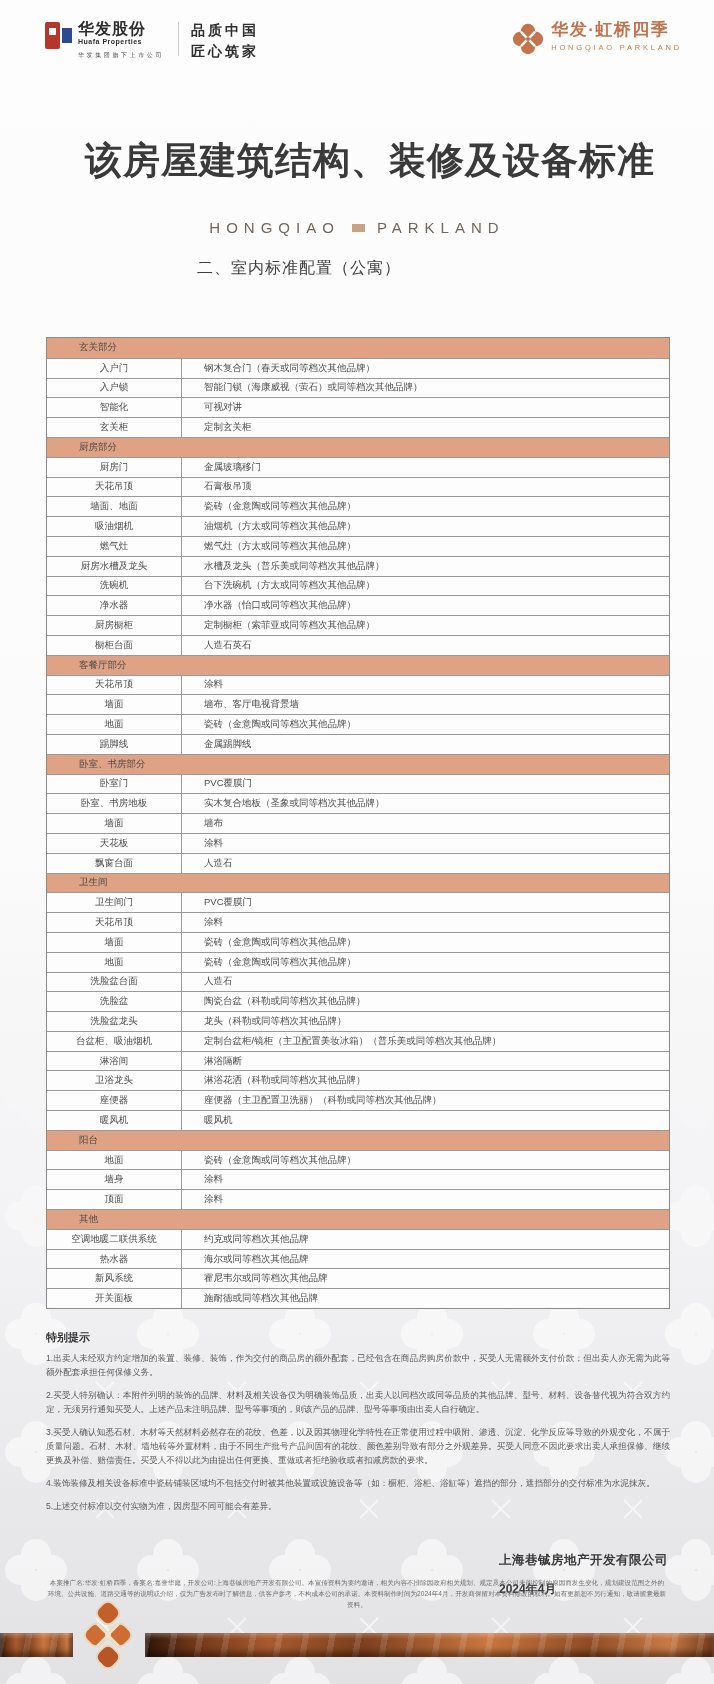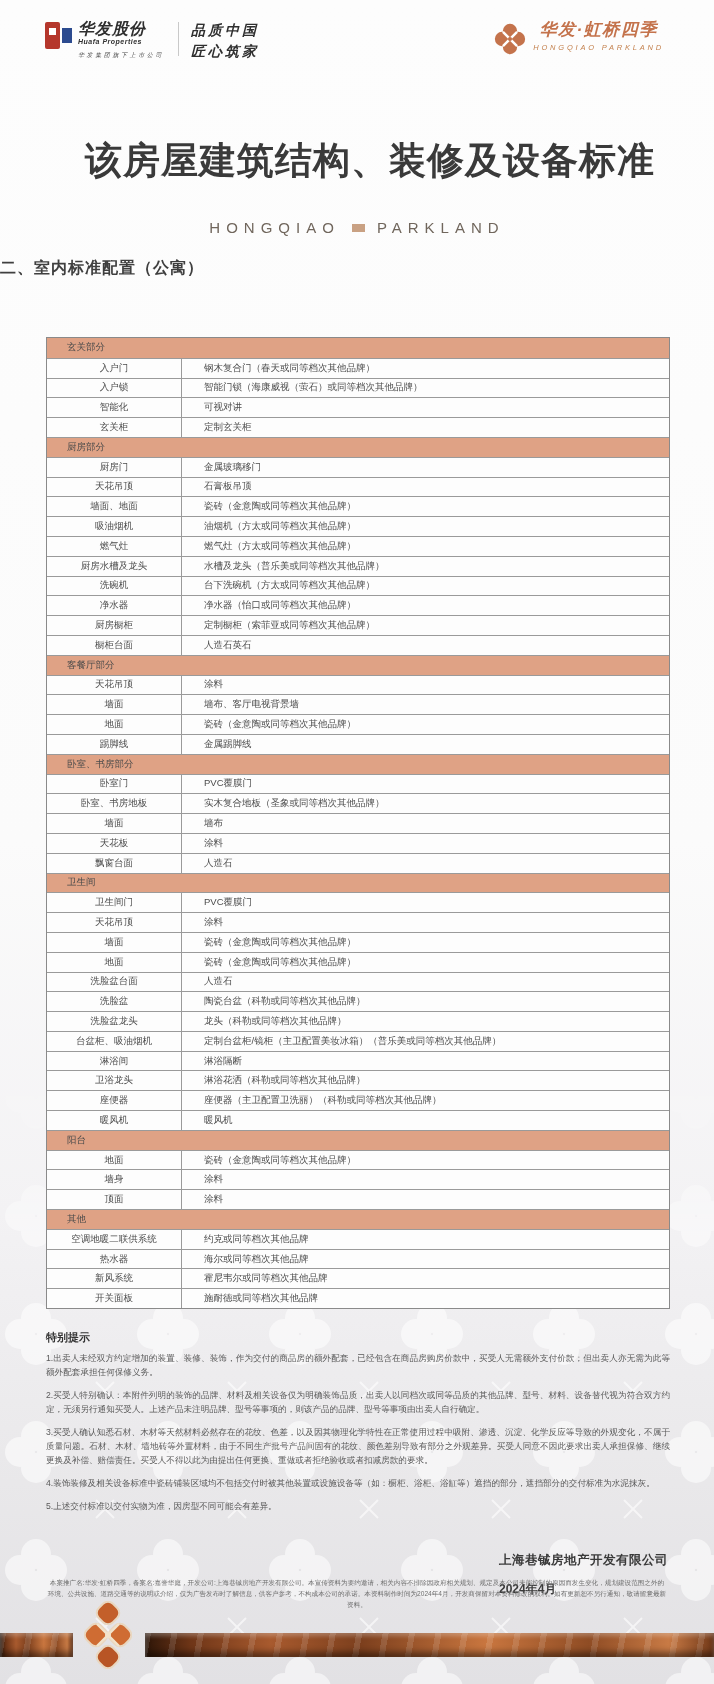--- a/index.html
+++ b/index.html
@@ -3,50 +3,50 @@
 <meta charset="utf-8">
 <style>
   html,body{margin:0;padding:0;}
   body{width:714px;font-family:"Liberation Sans","DejaVu Sans",sans-serif;}
   .page{position:relative;width:714px;height:1684px;overflow:hidden;
     background:linear-gradient(180deg,#fdfdfd 0%,#fbfbfb 50%,#f3f2f4 72%,#e9e8ea 88%,#e2e1e4 100%);}
   .page>*{position:absolute;z-index:1;}
   svg.bg-pattern{z-index:0;}
 
   
-  .topbar{left:0;top:0;width:714px;height:90px;font-style:italic;}
+  .topbar{left:0;top:0;width:714px;height:90px;}
   .huafa{position:absolute;left:45px;top:20px;display:flex;align-items:flex-start;}
   .huafa-mark{width:27px;height:27px;margin-top:2px;position:relative;}
   .huafa-mark .red{position:absolute;left:0;top:0;width:15px;height:27px;background:#b5372c;border-radius:2px;}
   .huafa-mark .red::after{content:"";position:absolute;left:4px;top:6px;width:7px;height:7px;background:#fff;}
   .huafa-mark .blue{position:absolute;right:0;top:6px;width:10px;height:15px;background:#2c4b8f;}
   .huafa-words{margin-left:6px;}
   .huafa-cn{font-size:16px;font-weight:bold;color:#2f2f2f;letter-spacing:1px;line-height:17px;}
   .huafa-en{font-size:7px;font-weight:bold;color:#2f2f2f;letter-spacing:.5px;line-height:9px;}
   .huafa-tag{font-size:6px;color:#4a4a4a;letter-spacing:2.6px;margin-top:5px;}
   .vline{width:1px;height:34px;background:#c9c9c9;margin:2px 12px 0 14px;}
   .slogan{font-size:14px;font-weight:bold;color:#2f2f2f;letter-spacing:3px;line-height:21px;padding-top:0px;}
-  .project{position:absolute;right:50px;top:20px;display:flex;align-items:flex-start;text-align:center;}
+  .project{position:absolute;right:32px;top:20px;display:flex;align-items:flex-start;}
   .project svg{margin-top:3px;}
   .proj-words{margin-left:7px;}
   .proj-cn{font-size:17px;font-weight:600;color:#c4734c;letter-spacing:1.5px;line-height:20px;}
   .proj-en{font-size:7.5px;color:#c4824f;letter-spacing:2.8px;margin-top:3px;}
 
   
   .main-title{left:0;top:136px;width:714px;text-align:center;font-size:37px;font-weight:800;
     color:#3a3a3a;letter-spacing:1px;padding-left:13px;}
   .sub-title{left:0;top:219px;width:714px;text-align:center;font-size:15px;color:#70665c;
     letter-spacing:6px;display:flex;justify-content:center;align-items:center;}
   .sub-title .sq{display:inline-block;width:13px;height:8px;background:#c9a183;margin:0 12px;}
-  .section-title{left:0;top:258px;width:598px;font-size:16px;font-weight:bold;color:#3f3f3f;letter-spacing:1px;}
+  .section-title{left:0;top:258px;width:598px;text-align:center;font-size:16px;font-weight:normal;color:#3f3f3f;letter-spacing:1px;}
 
   
   .spec-table{left:46px;top:337px;width:622px;border:1px solid #8a8a8a;background:#fff;}
   .sec-row{box-sizing:border-box;height:19.8px;background:#dfa285;border-top:1px solid #9a9a9a;
-    display:flex;align-items:center;padding-left:20px;font-size:9.5px;color:#4a4a4a;}
+    display:flex;align-items:center;padding-left:32px;font-size:9.5px;color:#4a4a4a;}
   .sec-row:first-child{border-top:none;}
   .row{box-sizing:border-box;height:19.8px;display:flex;border-top:1px solid #9a9a9a;background:#fdfdfd;}
   .row .c1{box-sizing:border-box;width:135px;border-right:1px solid #9a9a9a;display:flex;
     align-items:center;justify-content:center;font-size:9.5px;color:#4c4c4c;}
   .row .c2{box-sizing:border-box;flex:1;display:flex;align-items:center;padding-left:22px;
     font-size:9.5px;color:#4c4c4c;}
 
   
   .notes{left:46px;top:1330px;width:624px;}
   .notes-title{font-size:11px;font-weight:bold;color:#333;margin-bottom:6px;}

